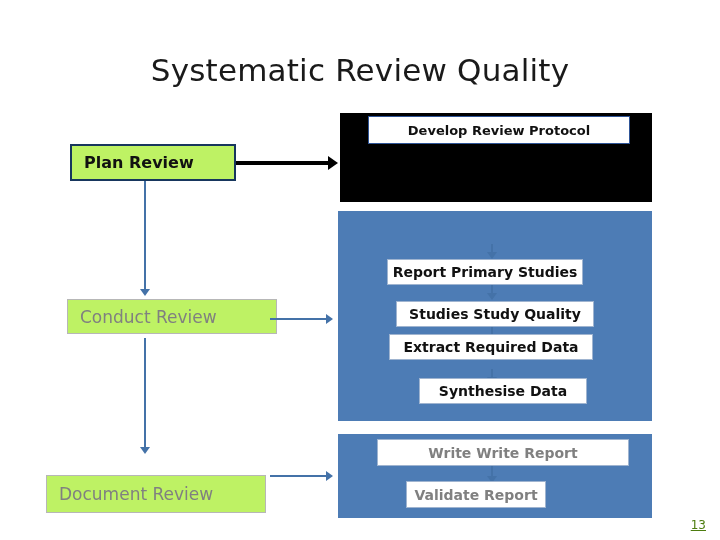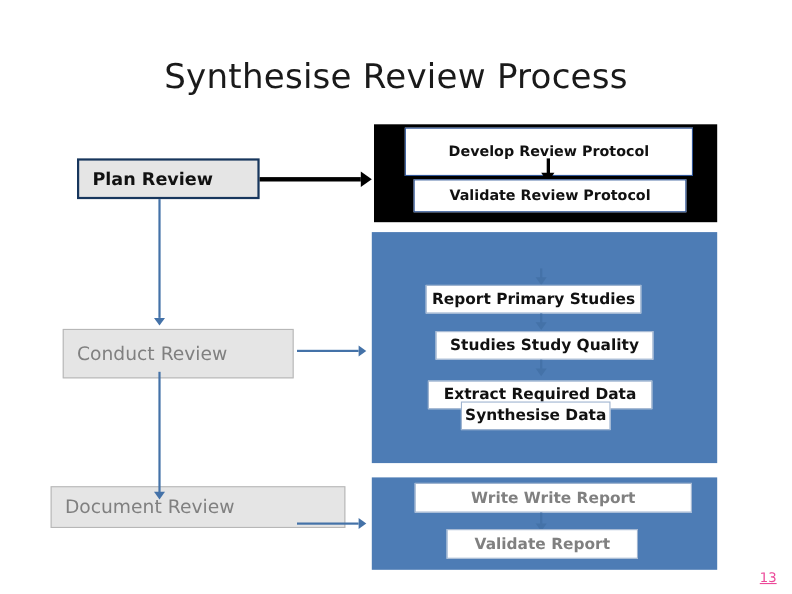--- a/index.html
+++ b/index.html
@@ -39,21 +39,21 @@
   
   .group-blue {
     position: absolute;
     background: #4d7cb5;
   }
 
   
   .stage-box {
     position: absolute;
     box-sizing: border-box;
-    background: #e5e5e5;
+    background: #bef264;
     display: flex;
     align-items: center;
     padding-left: 12px;
   }
   .stage-box.dark-border {
     border: 2px solid #17365d;
   }
   .stage-box.grey-border {
     border: 1px solid #b7b7b7;
   }
@@ -138,44 +138,41 @@
     border-top: 7px solid transparent;
     border-bottom: 7px solid transparent;
     border-left: 10px solid #000000;
   }
 
   #page-number {
     position: absolute;
     right: 14px;
     bottom: 8px;
     font-size: 12px;
-    color: #ec4899;
+    color: #4d7c0f;
     font-family: "DejaVu Sans", sans-serif;
     text-decoration: underline;
   }
 </style>
 </head>
 <body>
 
 <div id="slide">
 
-  <div id="title">Synthesise Review Process</div>
+  <div id="title">Systematic Review Quality</div>
 
   <div class="group-dark" style="left:340px; top:113px; width:312px; height:89px;"></div>
 
-  <div class="step-box" style="left:368px; top:116px; width:262px; height:44px;">
+  <div class="step-box" style="left:368px; top:116px; width:262px; height:28px;">
     <span class="step-label">Develop Review Protocol</span>
   </div>
 
   <div class="v-line black" style="left:497px; top:144px; height:14px;"></div>
   <div class="arrow-down black" style="left:492px; top:157px;"></div>
 
-  <div class="step-box" style="left:376px; top:163px; width:248px; height:30px;">
-    <span class="step-label">Validate Review Protocol</span>
-  </div>
 
   <div class="stage-box dark-border" style="left:70px; top:144px; width:166px; height:37px;">
     <span class="stage-label bold">Plan Review</span>
   </div>
 
   <div class="h-line black" style="left:236px; top:161px; width:92px;"></div>
   <div class="arrow-right black" style="left:328px; top:156px;"></div>
 
   <div class="group-blue" style="left:338px; top:211px; width:314px; height:210px;"></div>
 
@@ -187,53 +184,53 @@
   </div>
   <div class="v-line" style="left:491px; top:285px; height:9px;"></div>
   <div class="arrow-down" style="left:487px; top:293px;"></div>
 
   <div class="step-box plain" style="left:396px; top:301px; width:198px; height:26px;">
     <span class="step-label large">Studies Study Quality</span>
   </div>
   <div class="v-line" style="left:491px; top:327px; height:9px;"></div>
   <div class="arrow-down" style="left:487px; top:335px;"></div>
 
-  <div class="step-box plain" style="left:389px; top:346px; width:204px; height:26px;">
+  <div class="step-box plain" style="left:389px; top:334px; width:204px; height:26px;">
     <span class="step-label large">Extract Required Data</span>
   </div>
   <div class="v-line" style="left:491px; top:369px; height:9px;"></div>
   <div class="arrow-down" style="left:487px; top:377px;"></div>
 
-  <div class="step-box plain" style="left:419px; top:365px; width:136px; height:26px;justify-content:center;">
+  <div class="step-box plain" style="left:419px; top:378px; width:168px; height:26px;justify-content:center;">
     <span class="step-label large">Synthesise Data</span>
   </div>
 
-  <div class="stage-box grey-border" style="left:57px; top:299px; width:210px; height:45px;text-align:right;">
+  <div class="stage-box grey-border" style="left:67px; top:299px; width:210px; height:35px;text-align:right;">
     <span class="stage-label muted">Conduct Review</span>
   </div>
 
   <div class="v-line" style="left:144px; top:181px; height:108px;"></div>
   <div class="arrow-down" style="left:140px; top:289px;"></div>
 
   <div class="h-line" style="left:270px; top:318px; width:56px;"></div>
   <div class="arrow-right" style="left:326px; top:314px;"></div>
 
   <div class="group-blue" style="left:338px; top:434px; width:314px; height:84px;"></div>
 
   <div class="step-box plain" style="left:377px; top:439px; width:252px; height:27px;">
     <span class="step-label muted large">Write Write Report</span>
   </div>
   <div class="v-line" style="left:491px; top:466px; height:11px;"></div>
   <div class="arrow-down" style="left:487px; top:476px;"></div>
 
-  <div class="step-box plain" style="left:406px; top:481px; width:174px; height:27px;">
+  <div class="step-box plain" style="left:406px; top:481px; width:140px; height:27px;">
     <span class="step-label muted large">Validate Report</span>
   </div>
 
-  <div class="stage-box grey-border" style="left:46px; top:442px; width:268px; height:38px;">
+  <div class="stage-box grey-border" style="left:46px; top:475px; width:220px; height:38px;">
     <span class="stage-label muted">Document Review</span>
   </div>
 
   <div class="v-line" style="left:144px; top:338px; height:110px;"></div>
   <div class="arrow-down" style="left:140px; top:447px;"></div>
 
   <div class="h-line" style="left:270px; top:475px; width:56px;"></div>
   <div class="arrow-right" style="left:326px; top:471px;"></div>
 
   <div id="page-number">13</div>

